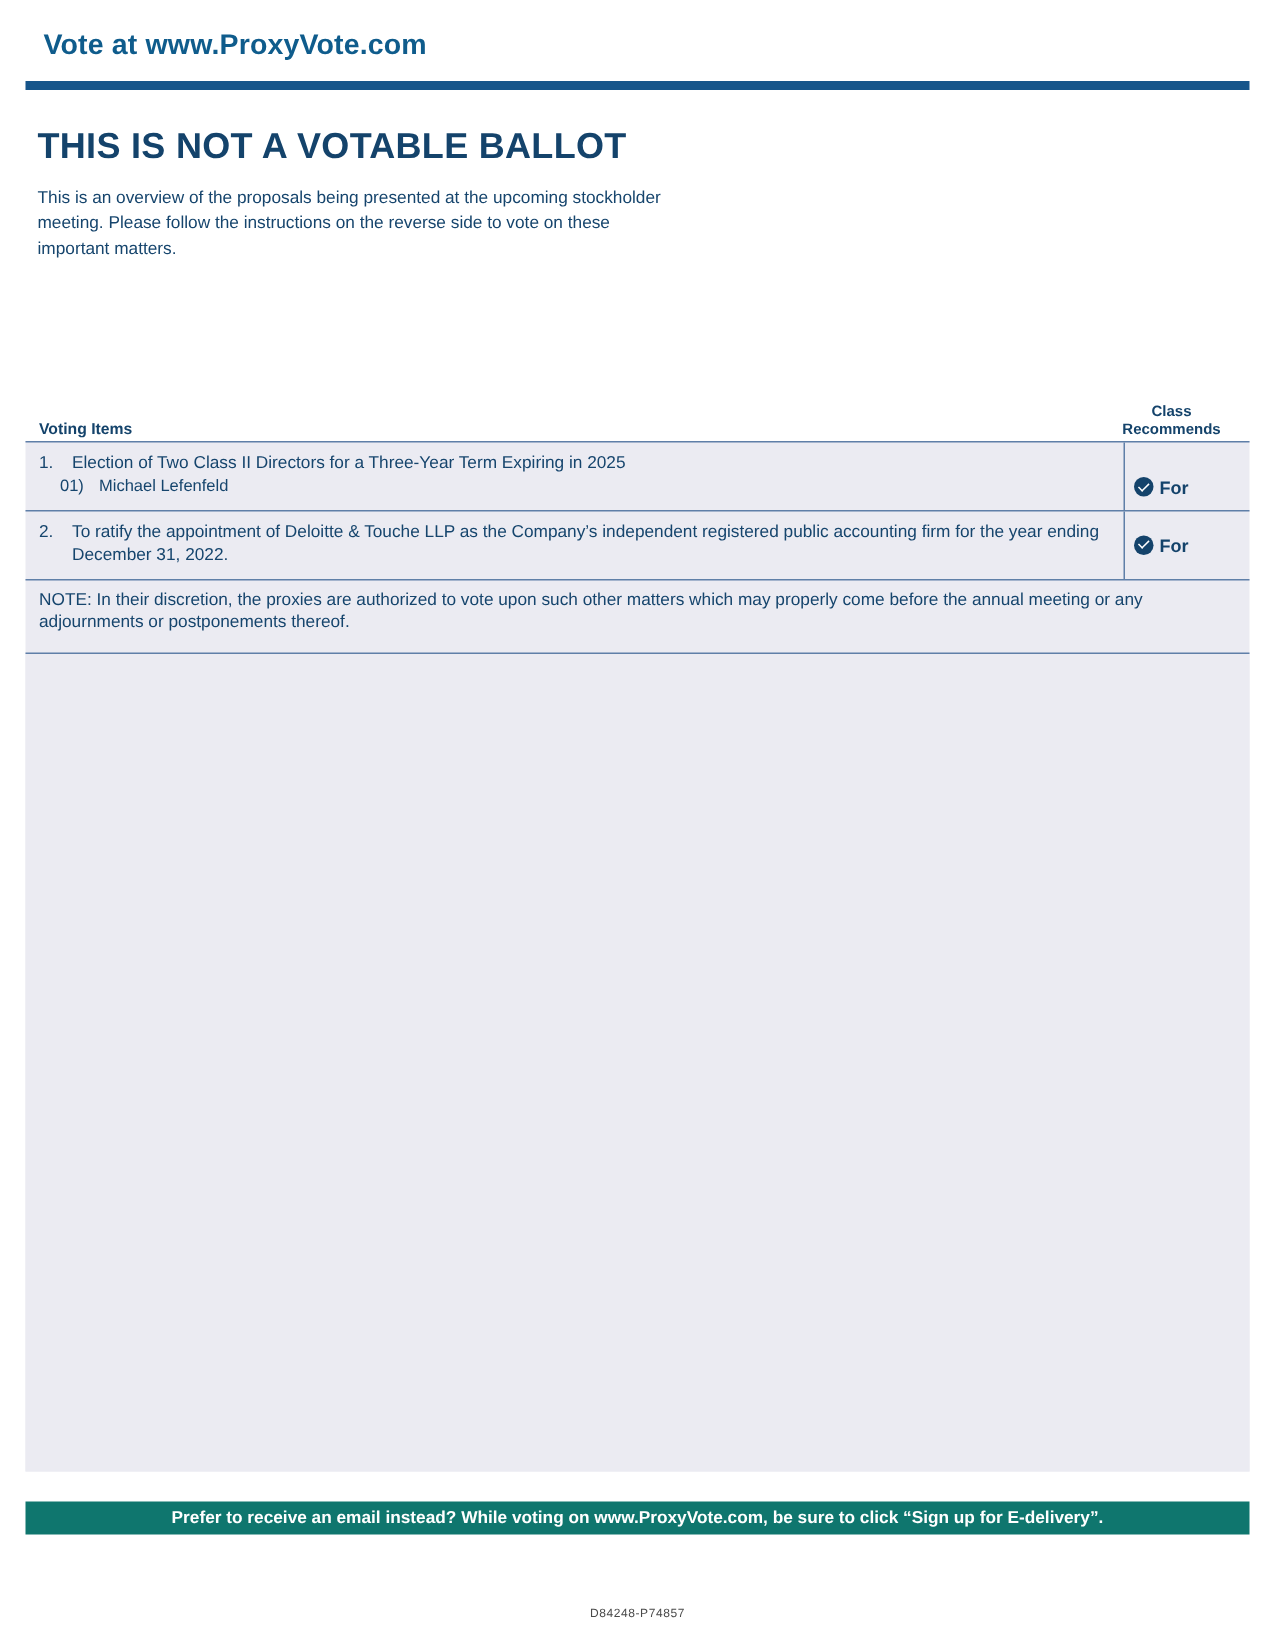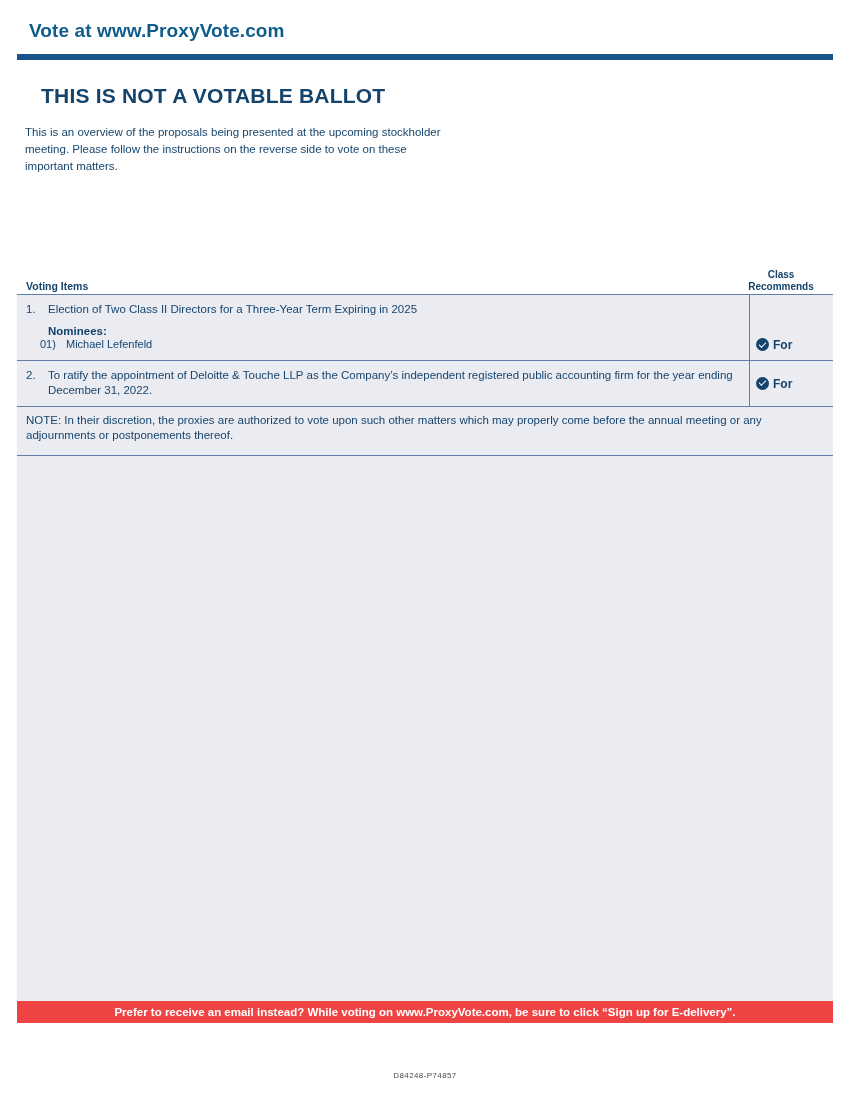--- a/index.html
+++ b/index.html
@@ -44,25 +44,24 @@
     width: 816px;
     height: 6px;
     background: #16558a;
   }
 
   
   .headline {
     position: absolute;
     left: 25px;
     top: 84px;
-    font-size: 21px;
+    font-size: 24px;
     font-weight: bold;
     color: #14436b;
     letter-spacing: 0.2px;
-    margin-left: 16px;
   }
   .intro {
     position: absolute;
     left: 25px;
     top: 124px;
     width: 420px;
     font-size: 11.5px;
     line-height: 17px;
     color: #16456d;
   }
@@ -193,21 +192,21 @@
     background: #ebebf2;
   }
 
   
   .bottom-bar {
     position: absolute;
     left: 17px;
     top: 1001px;
     width: 816px;
     height: 22px;
-    background: #ef4444;
+    background: #0f766e;
     color: #ffffff;
     font-size: 11.5px;
     font-weight: bold;
     display: flex;
     align-items: center;
     justify-content: center;
   }
   .doc-code {
     position: absolute;
     left: 0;
@@ -243,21 +242,20 @@
     </div>
 
     <div class="tbl">
 
       <div class="row">
         <div class="row-main">
           <div class="item-line">
             <span class="item-num">1.</span>
             <span class="item-text">Election of Two Class II Directors for a Three-Year Term Expiring in 2025</span>
           </div>
-          <div class="nominees-label">Nominees:</div>
           <div class="nominee">
             <span class="nominee-num">01)</span>
             <span>Michael Lefenfeld</span>
           </div>
         </div>
         <div class="row-rec">
           <div class="rec-chip">
             <span class="check"></span>
             <span>For</span>
           </div>

